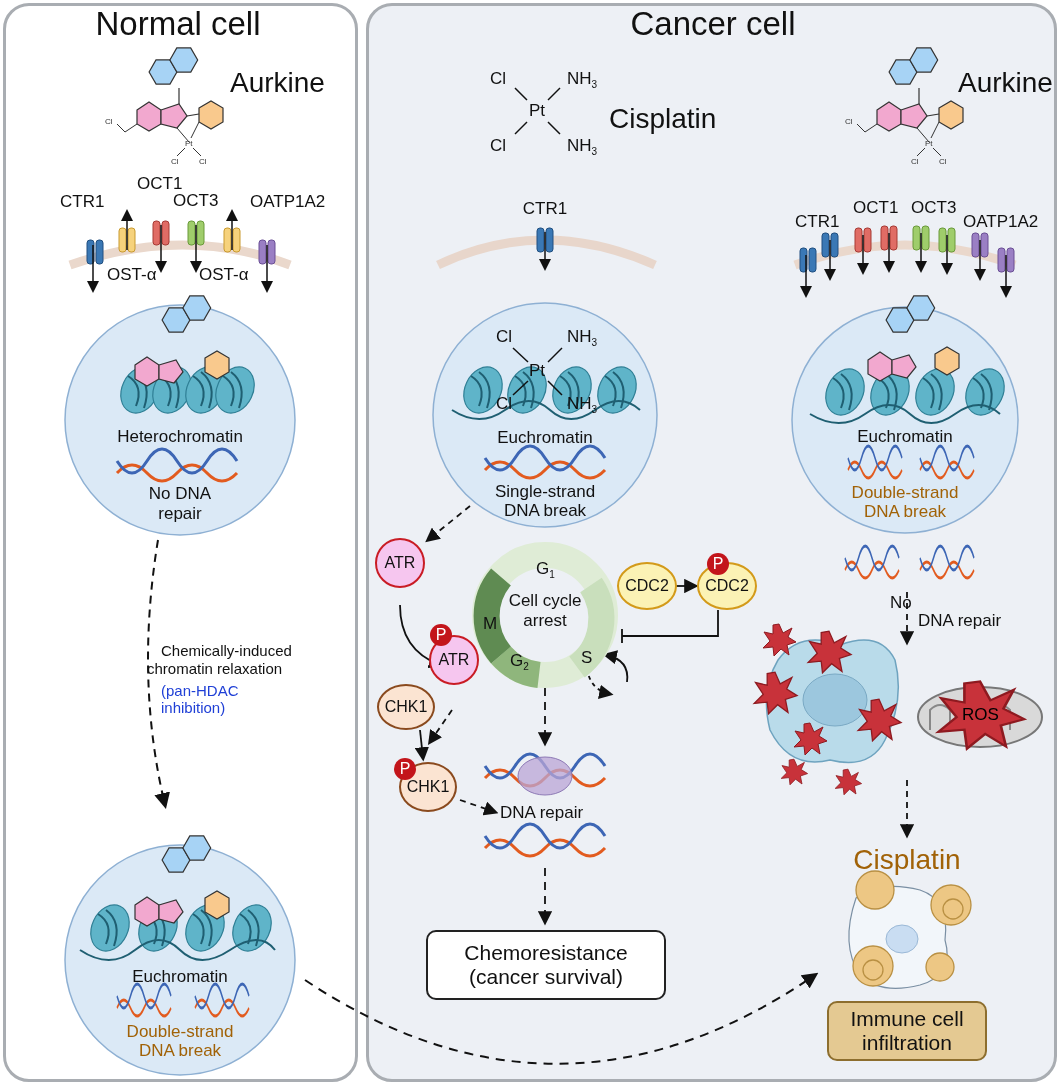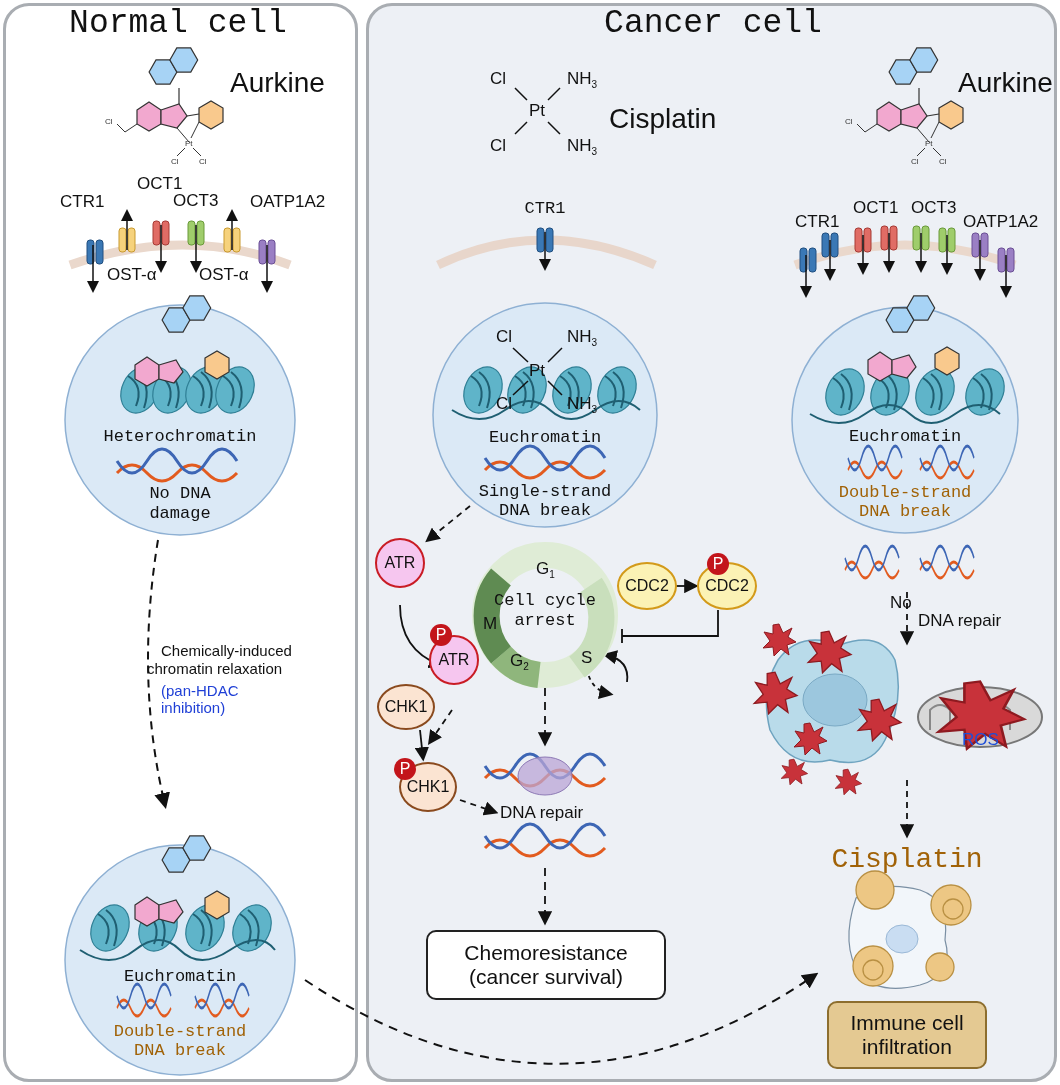--- a/index.html
+++ b/index.html
@@ -6,29 +6,29 @@
   body { width: 1060px; height: 1085px; position: relative; overflow: hidden;
          font-family: "Liberation Sans", sans-serif; color: #111; }
   .panel { position: absolute; border: 3px solid #a9adb2; border-radius: 26px; box-sizing: border-box; }
   #panel-normal { left: 3px; top: 3px; width: 355px; height: 1079px; background: #ffffff; }
   #panel-cancer { left: 366px; top: 3px; width: 691px; height: 1079px; background: #edf0f5; }
   .t { position: absolute; white-space: nowrap; line-height: 1.1; }
   .title { font-size: 33px; }
   .lbl { font-size: 17px; }
   .drug { font-size: 28px; }
   .small { font-size: 15px; }
-  .center { text-align: center; transform: translateX(-50%); font-family: Liberation Mono, monospace; }
+  .center { text-align: center; transform: translateX(-50%); }
   .red { color: #a16207; }
   .blue { color: #1f3fd6; }
   svg#art { position: absolute; left: 0; top: 0; }
   .box { position: absolute; box-sizing: border-box; text-align: center; display: flex;
          align-items: center; justify-content: center; line-height: 1.15; }
   #chemo-box { left: 426px; top: 930px; width: 240px; height: 70px; border: 2px solid #222;
                border-radius: 10px; background: #fff; font-size: 21px; }
-  #immune-box { left: 827px; top: 1001px; width: 160px; height: 68px; border: 2px solid #8d6e2e;
+  #immune-box { left: 827px; top: 1001px; width: 160px; height: 60px; border: 2px solid #8d6e2e;
                 border-radius: 10px; background: #e4c992; font-size: 21px; }
   .prot { position: absolute; box-sizing: border-box; display: flex; align-items: center;
           justify-content: center; font-size: 16px; border-radius: 50%; }
   .ptag { position: absolute; width: 22px; height: 22px; border-radius: 50%; background: #c3151b;
           color: #fff; font-size: 16px; display: flex; align-items: center; justify-content: center; }
 </style>
 </head>
 <body>
 
 <div class="panel" id="panel-normal"></div>
@@ -281,21 +281,21 @@
 <div class="t drug" style="left:230px; top:68px;">Aurkine</div>
 <div class="t lbl" style="left:60px; top:193px;">CTR1</div>
 <div class="t lbl" style="left:137px; top:175px;">OCT1</div>
 <div class="t lbl" style="left:173px; top:192px;">OCT3</div>
 <div class="t lbl" style="left:250px; top:193px;">OATP1A2</div>
 <div class="t lbl" style="left:107px; top:266px;">OST-α</div>
 <div class="t lbl" style="left:199px; top:266px;">OST-α</div>
 
 <div class="t lbl center" style="left:180px; top:428px;">Heterochromatin</div>
 <div class="t lbl center" style="left:180px; top:485px;">No DNA</div>
-<div class="t lbl center" style="left:180px; top:505px;">damage</div>
+<div class="t lbl center" style="left:180px; top:505px;">repair</div>
 
 <div class="t small" style="left:161px; top:643px;">Chemically-induced</div>
 <div class="t small" style="left:147px; top:661px;">chromatin relaxation</div>
 <div class="t small blue" style="left:161px; top:683px;">(pan-HDAC</div>
 <div class="t small blue" style="left:161px; top:700px;">inhibition)</div>
 
 <div class="t lbl center" style="left:180px; top:968px;">Euchromatin</div>
 <div class="t lbl center red" style="left:180px; top:1023px;">Double-strand</div>
 <div class="t lbl center red" style="left:180px; top:1042px;">DNA break</div>
 
@@ -349,21 +349,21 @@
 <div class="t lbl" style="left:853px; top:199px;">OCT1</div>
 <div class="t lbl" style="left:911px; top:199px;">OCT3</div>
 <div class="t lbl" style="left:963px; top:213px;">OATP1A2</div>
 
 <div class="t lbl center" style="left:905px; top:428px;">Euchromatin</div>
 <div class="t lbl center red" style="left:905px; top:484px;">Double-strand</div>
 <div class="t lbl center red" style="left:905px; top:503px;">DNA break</div>
 
 <div class="t lbl" style="left:890px; top:594px;">No</div>
 <div class="t lbl" style="left:918px; top:612px;">DNA repair</div>
-<div class="t lbl" style="left:962px; top:706px; color:#1d4ed8;margin-top:25px;">ROS</div>
+<div class="t lbl" style="left:962px; top:706px; color:#000000;">ROS</div>
 
 <div class="t drug center red" style="left:907px; top:845px;">Cisplatin</div>
 
 <div class="box" id="immune-box">
   <div>
       <div>Immune cell</div>
       <div>infiltration</div>
     </div>
 </div>
 

